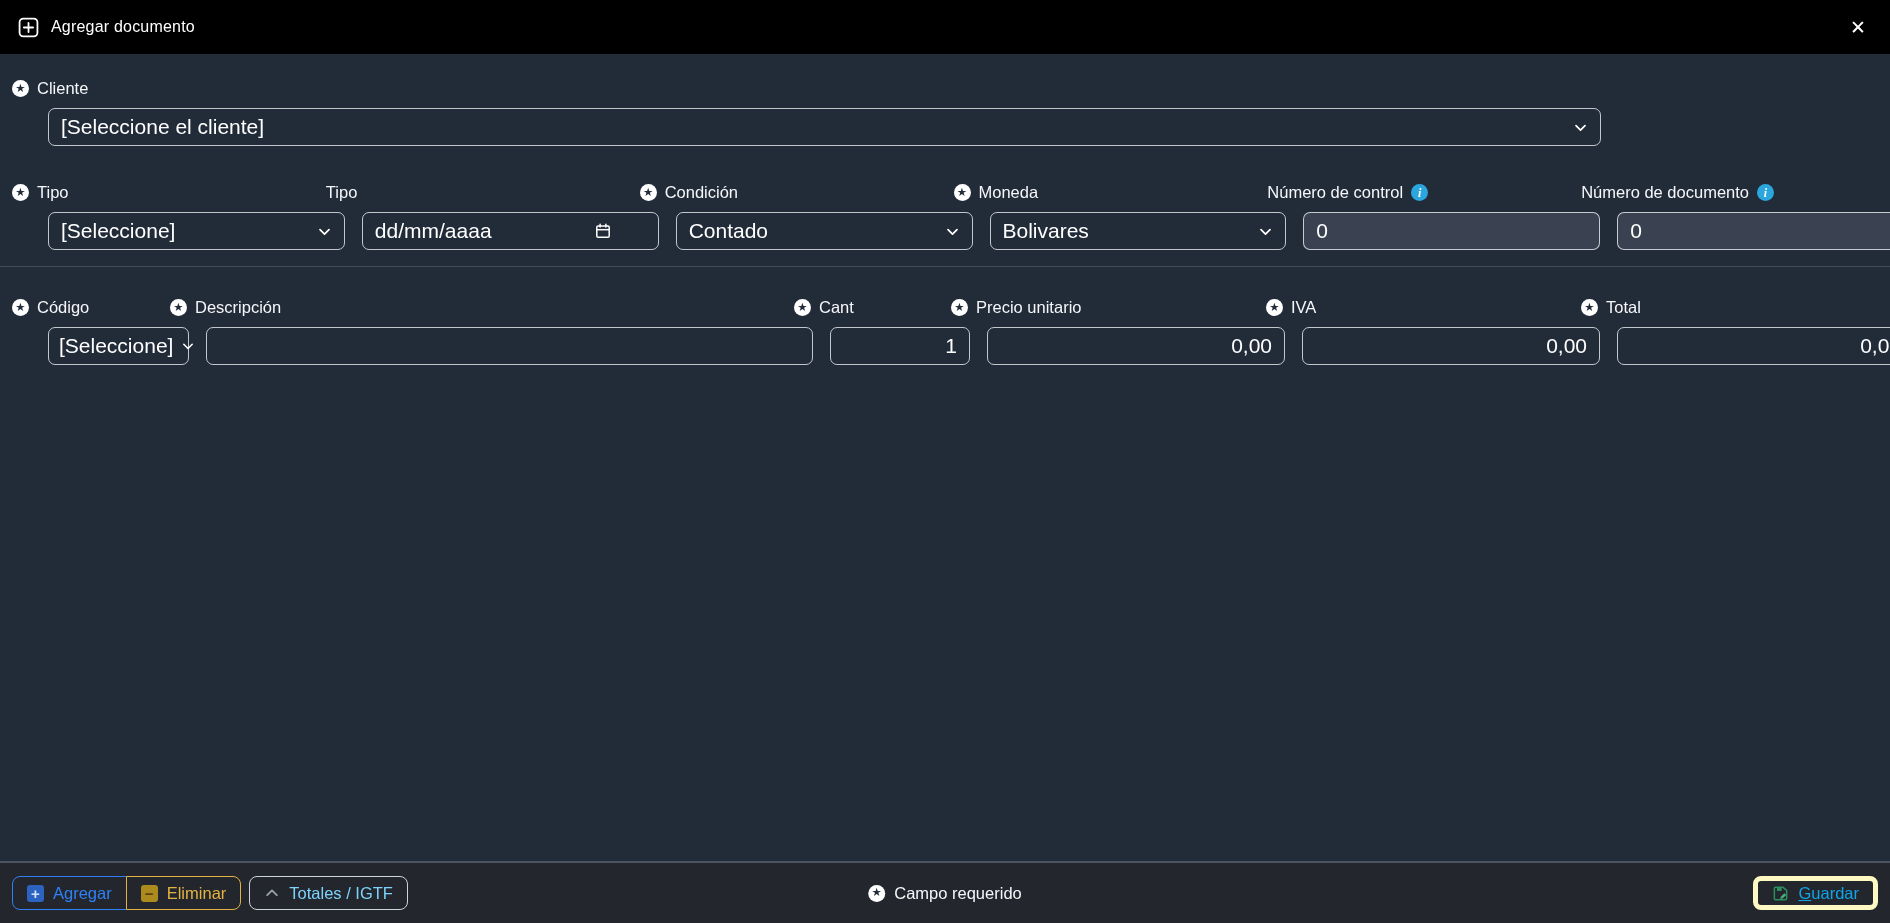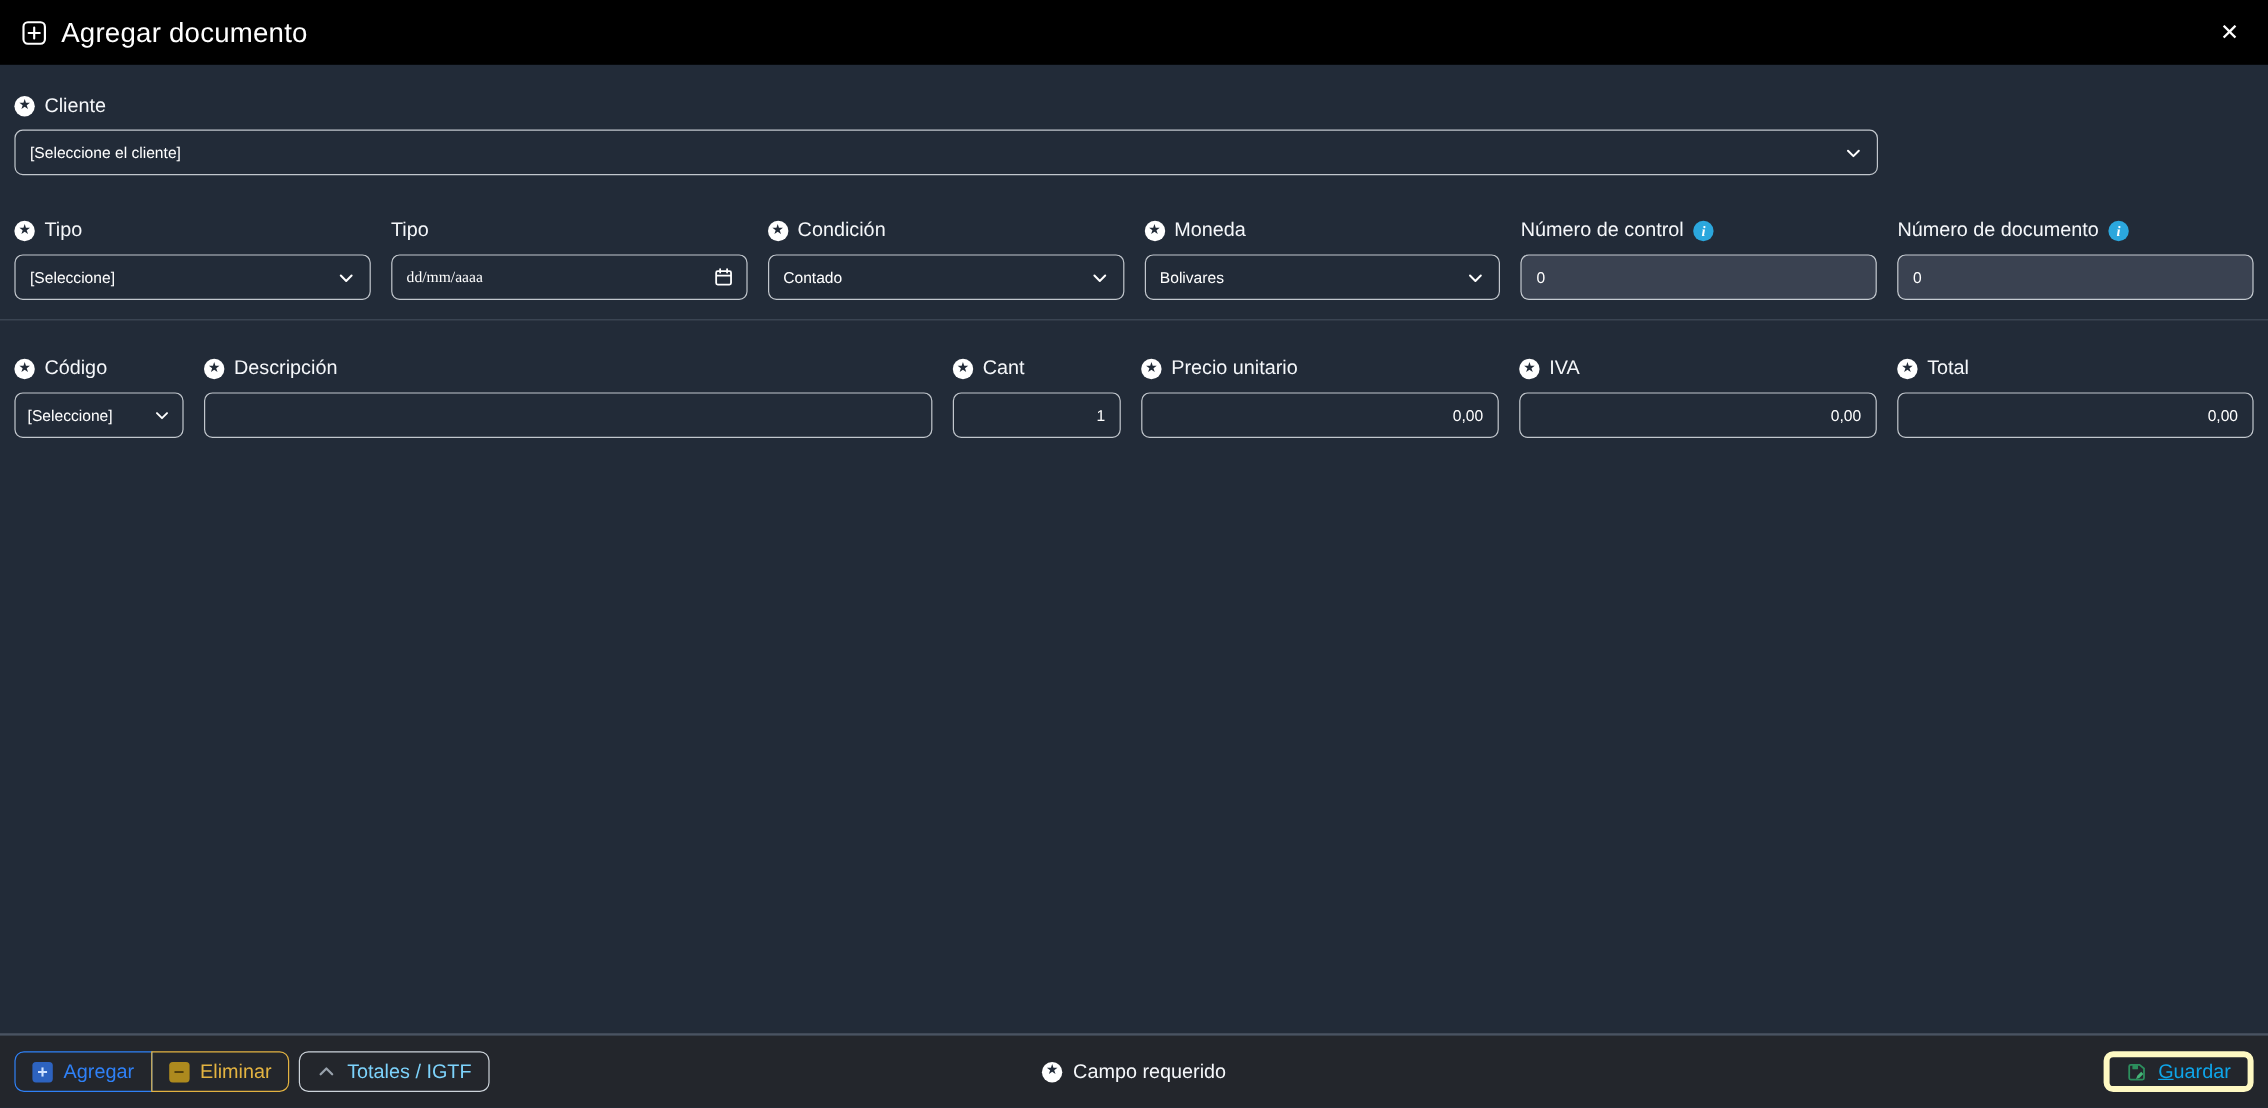--- a/index.html
+++ b/index.html
@@ -9,21 +9,21 @@
     background:#222b38;
     color:#f5f7fa;
     display:flex; flex-direction:column;
   }
 
   
   .titlebar {
     height:54px; background:#000; flex:0 0 54px;
     display:flex; align-items:center; padding:0 18px; gap:12px;
   }
-  .titlebar .title { font-size:23px; color:#fff; letter-spacing:.2px; }
+  .titlebar .title { font-size:16px; color:#fff; letter-spacing:.2px; }
   .titlebar .spacer { flex:1; }
   .close-btn {
     background:none; border:none; color:#fff; font-size:19px;
     cursor:pointer; line-height:1; padding:4px 6px;
     font-family:"Liberation Sans", sans-serif;
   }
 
   
   .main { flex:1; padding:24px 12px 0; overflow:hidden; }
 
@@ -50,33 +50,33 @@
   .info-badge {
     width:17px; height:17px; border-radius:50%; background:#2ba7dd;
     display:inline-flex; align-items:center; justify-content:center;
     flex:0 0 17px; color:#fff; font-size:12px; line-height:1;
     font-weight:bold; font-family:"Liberation Serif", serif; font-style:italic;
   }
 
   .field, .selectbox {
     height:38px; width:100%;
     border:1px solid rgba(222,227,232,.85); border-radius:7px;
-    background:transparent; color:#fff; font-size:13px;
-    padding:0 12px; font-family:"Liberation Sans", sans-serif;
+    background:transparent; color:#fff; font-size:21px;
+    padding:0 12px; font-family:"Liberation Sans", sans-serif;margin-left:36px;
   }
   input.field::placeholder { color:#fff; opacity:1; }
   .selectbox {
     display:flex; align-items:center; justify-content:space-between;
     gap:8px; cursor:pointer; user-select:none; white-space:nowrap;
   }
   .field-readonly { background:#3a4251; }
   .num-right { text-align:right; }
 
   .date-wrap { position:relative; }
-  .date-wrap input { padding-right:46px;font-family:Liberation Serif, serif; }
+  .date-wrap input { padding-right:46px; }
   .date-icon { position:absolute; right:12px; top:50%; transform:translateY(-50%); pointer-events:none; display:flex; }
 
   .rif-group { display:flex; width:100%; }
   .rif-group input {
     flex:1; min-width:0; border-radius:7px 0 0 7px; background:#3a4251;
     border-right:none;
   }
   .rif-btn {
     width:42px; flex:0 0 42px; background:#000;
     border:1px solid rgba(222,227,232,.85); border-radius:0 7px 7px 0;

